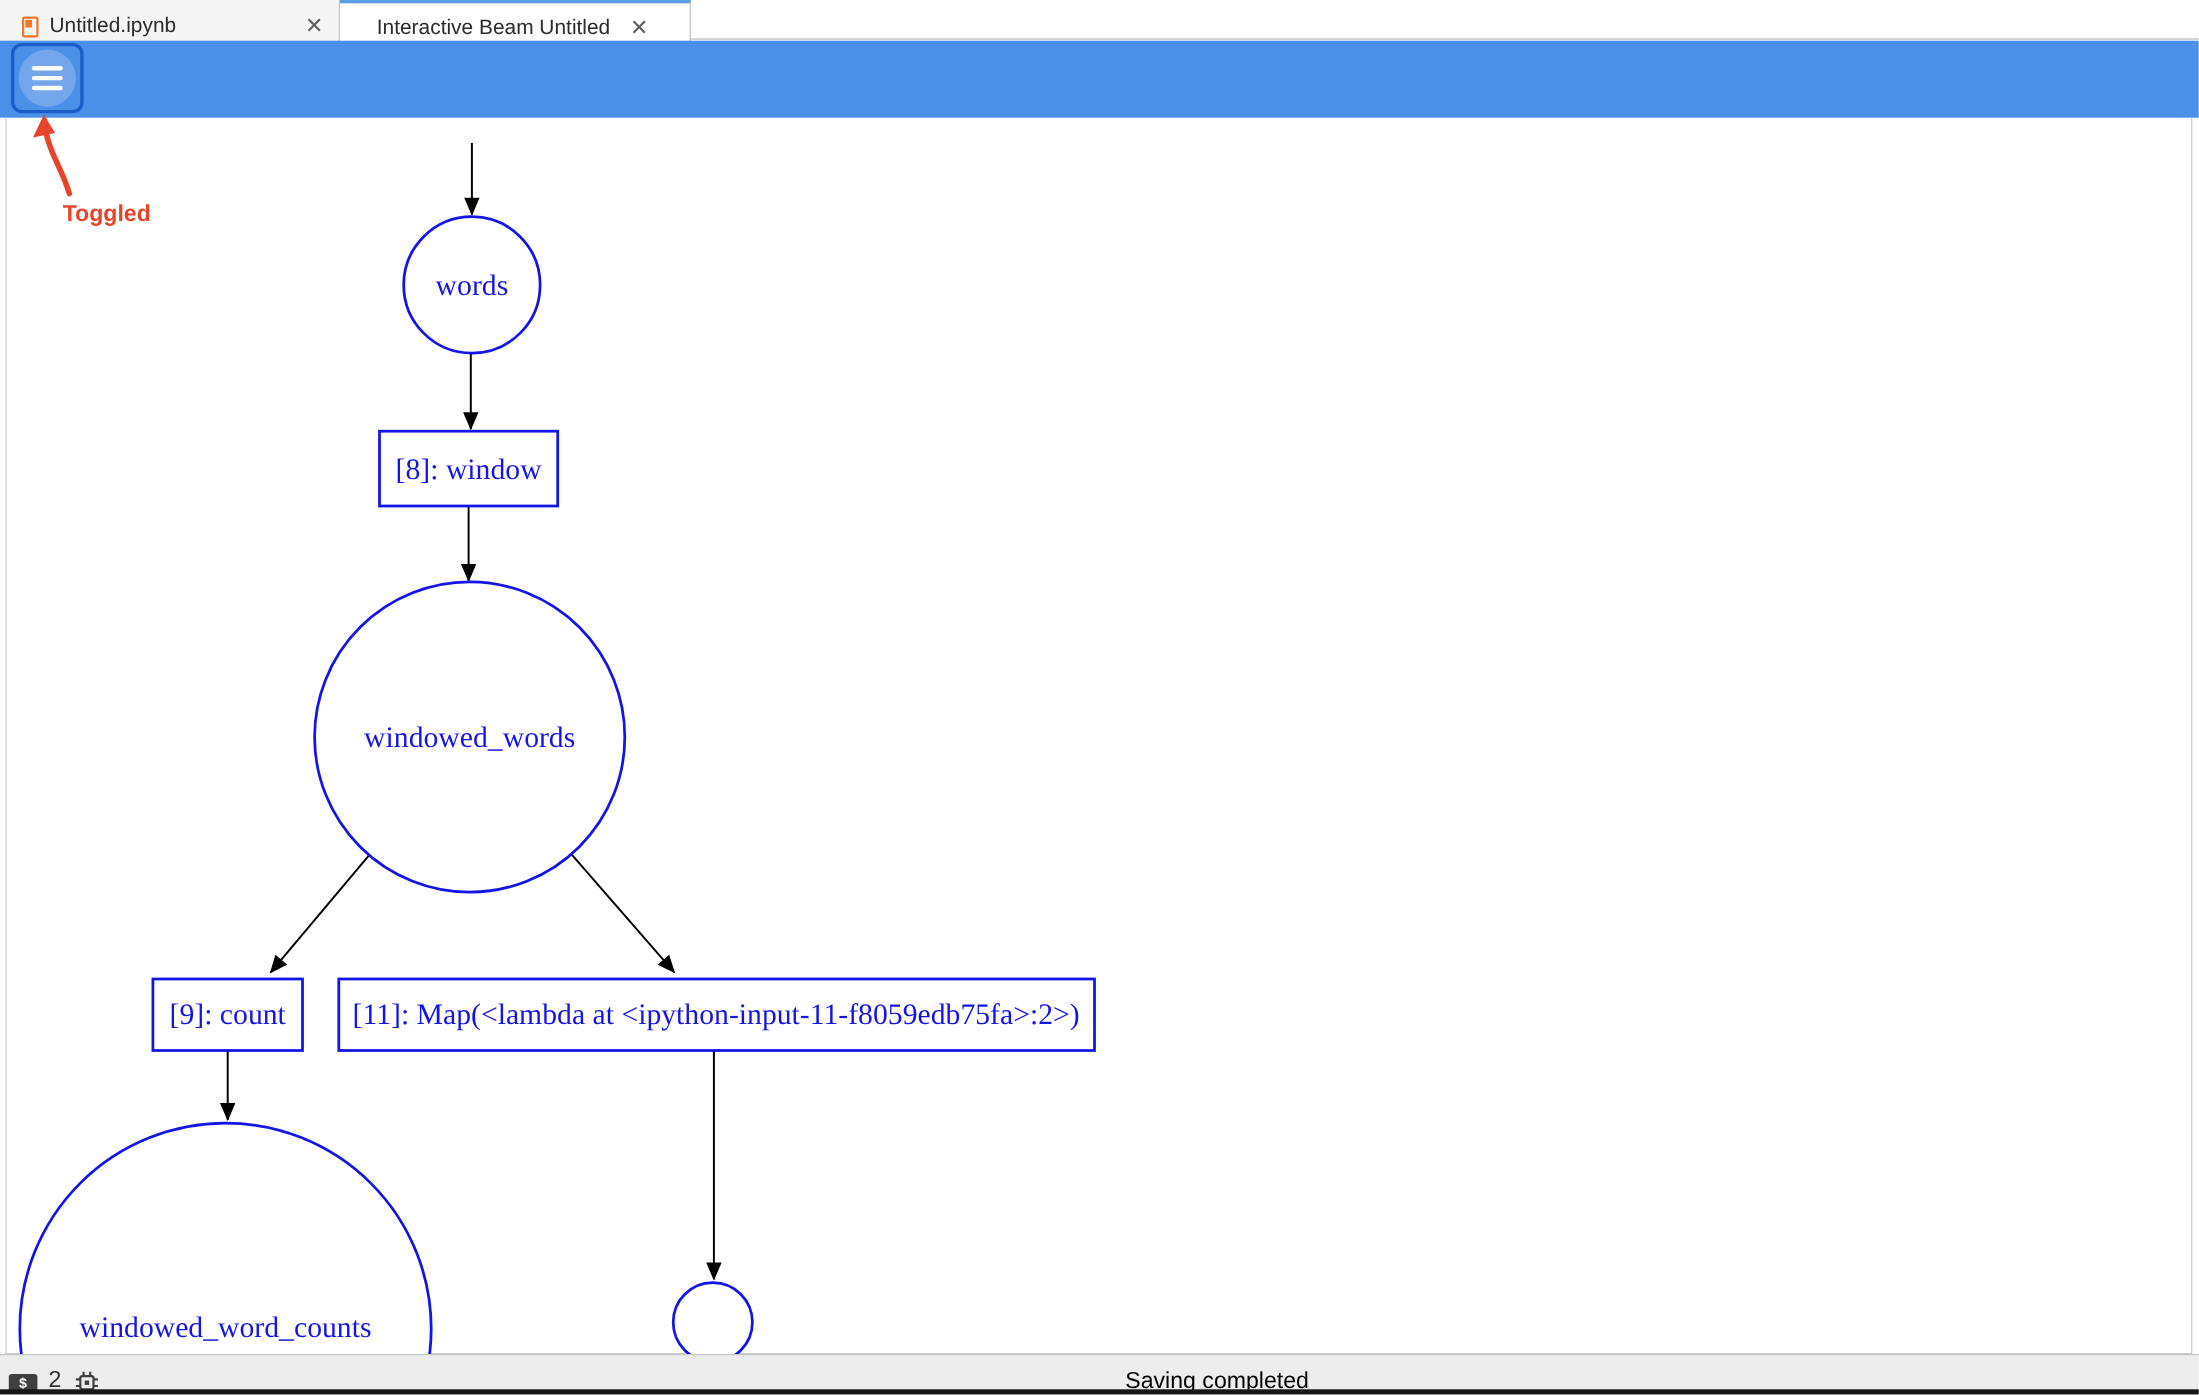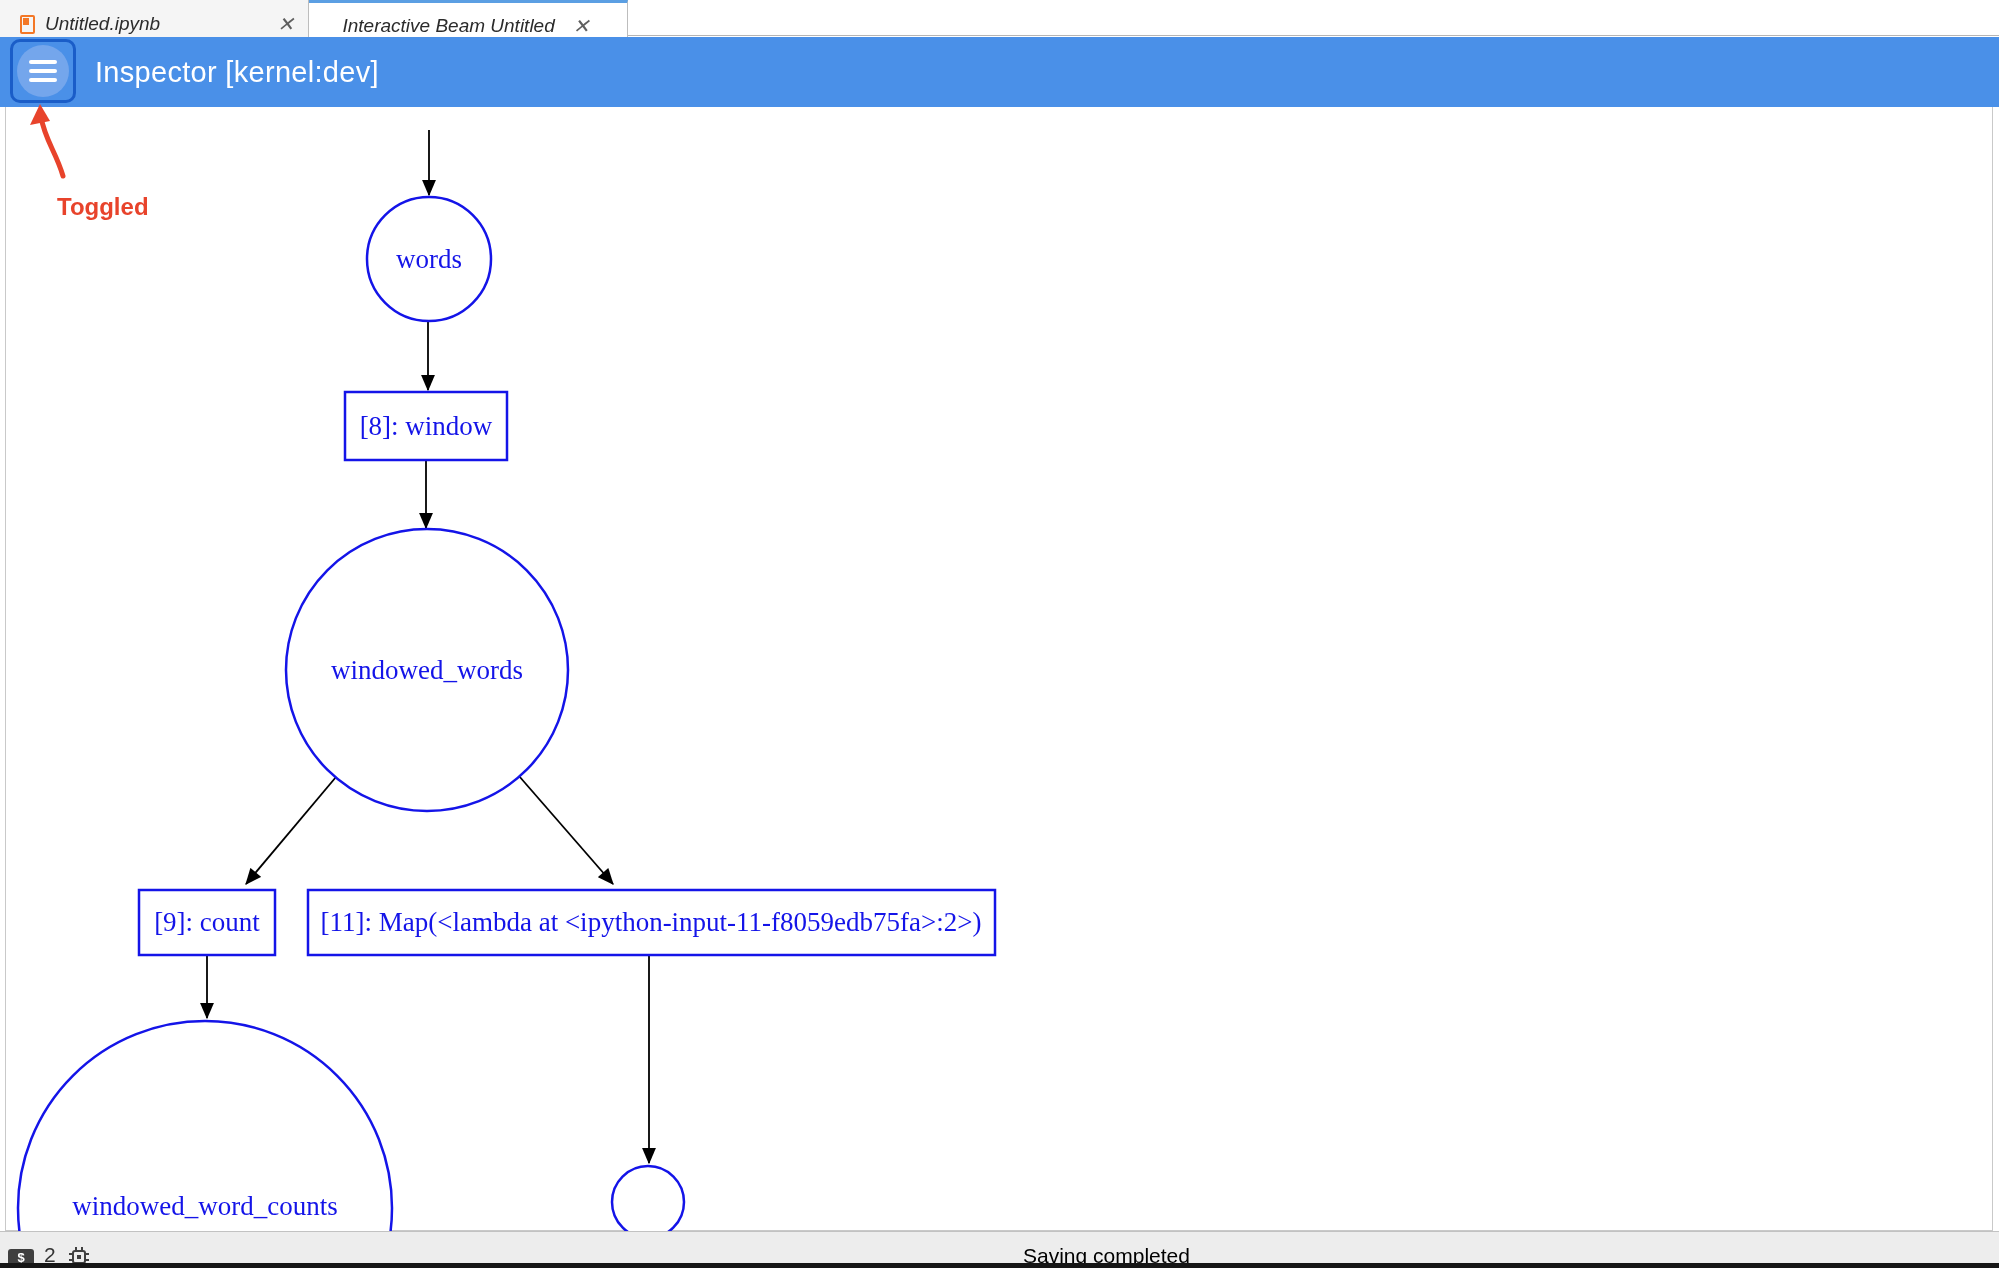--- a/index.html
+++ b/index.html
@@ -3,21 +3,21 @@
 <meta charset="utf-8">
 <style>
   html,body{margin:0;padding:0;background:#fff;}
   #app{position:relative;width:1999px;height:1268px;overflow:hidden;
        font-family:"Liberation Sans",sans-serif;background:#fff;}
 
   
   .tabbar{position:absolute;left:0;top:0;width:1999px;height:36px;background:#fff;
           border-bottom:1px solid #b5b5b5;box-sizing:border-box;}
   .tab{position:absolute;top:0;height:48px;box-sizing:border-box;display:flex;
-       align-items:center;cursor:pointer;font-style:italic;}
+       align-items:center;cursor:pointer;}
   .tab-inactive{left:0;width:309px;background:#f5f5f5;border-right:1px solid #bdbdbd;
                 padding-left:20px;}
   .tab-active{left:309px;width:319px;background:#ffffff;border-top:3px solid #5b9fe3;
               border-right:1px solid #bdbdbd;justify-content:center;}
   .tab-label{font-size:19px;color:#2b2b2b;white-space:nowrap;}
   .tab-close{font-size:20px;color:#5f5f5f;margin-left:14px;line-height:22px;padding:0 4px;}
   .tab-inactive .tab-close{position:absolute;right:10px;}
   .nb-icon{width:15px;height:19px;border:2px solid #f37726;border-radius:2px;
            position:relative;margin-right:10px;box-sizing:border-box;}
   .nb-icon::after{content:"";position:absolute;left:1px;top:1px;width:6px;height:7px;
@@ -40,22 +40,22 @@
                  background:transparent;pointer-events:none;}
 
   
   svg.diagram{position:absolute;left:0;top:0;width:1999px;height:1231px;}
   .node-shape{fill:#fff;stroke:#1414e8;stroke-width:2.5;}
   .node-text{fill:#1414e8;font-family:"Liberation Serif","DejaVu Serif",serif;
              font-size:27px;text-anchor:middle;}
   .edge{stroke:#000;stroke-width:1.8;fill:none;}
 
   
-  .toggled-label{position:absolute;left:57px;top:183px;color:#e8432b;font-size:24px;
-                 font-weight:bold;margin-top:10px;}
+  .toggled-label{position:absolute;left:57px;top:183px;color:#e8432b;font-size:21px;
+                 font-weight:bold;}
 
   
   .statusbar{position:absolute;left:0;top:1231px;width:1999px;height:37px;background:#ededed;
              border-top:1px solid #c2c2c2;box-sizing:border-box;}
   .term-icon{position:absolute;left:8px;top:17px;width:26px;height:18px;background:#3f3f3f;
              border-radius:3px;color:#fff;font-size:13px;font-weight:bold;text-align:center;
              line-height:18px;}
   .term-count{position:absolute;left:44px;top:11px;font-size:21px;color:#333;}
   .bug-icon{position:absolute;left:68px;top:14px;}
   .status-msg{position:absolute;left:1023px;top:12px;font-size:21px;color:#000000;}
@@ -80,21 +80,20 @@
   </div>
 
   <div class="header">
     <div class="menu-btn">
       <div class="menu-circle">
         <span></span>
           <span></span>
           <span></span>
       </div>
     </div>
-    <div class="header-title">Inspector [kernel:dev]</div>
   </div>
 
   <div class="content-frame"></div>
 
   <svg class="diagram" viewBox="0 0 1999 1231">
     <defs>
       <marker id="ah" viewBox="0 0 14 12" refX="13" refY="6" markerUnits="userSpaceOnUse" markerWidth="17" markerHeight="14" orient="auto">
         <path d="M0,0 L14,6 L0,12 z" fill="#000"></path>
       </marker>
     </defs>

